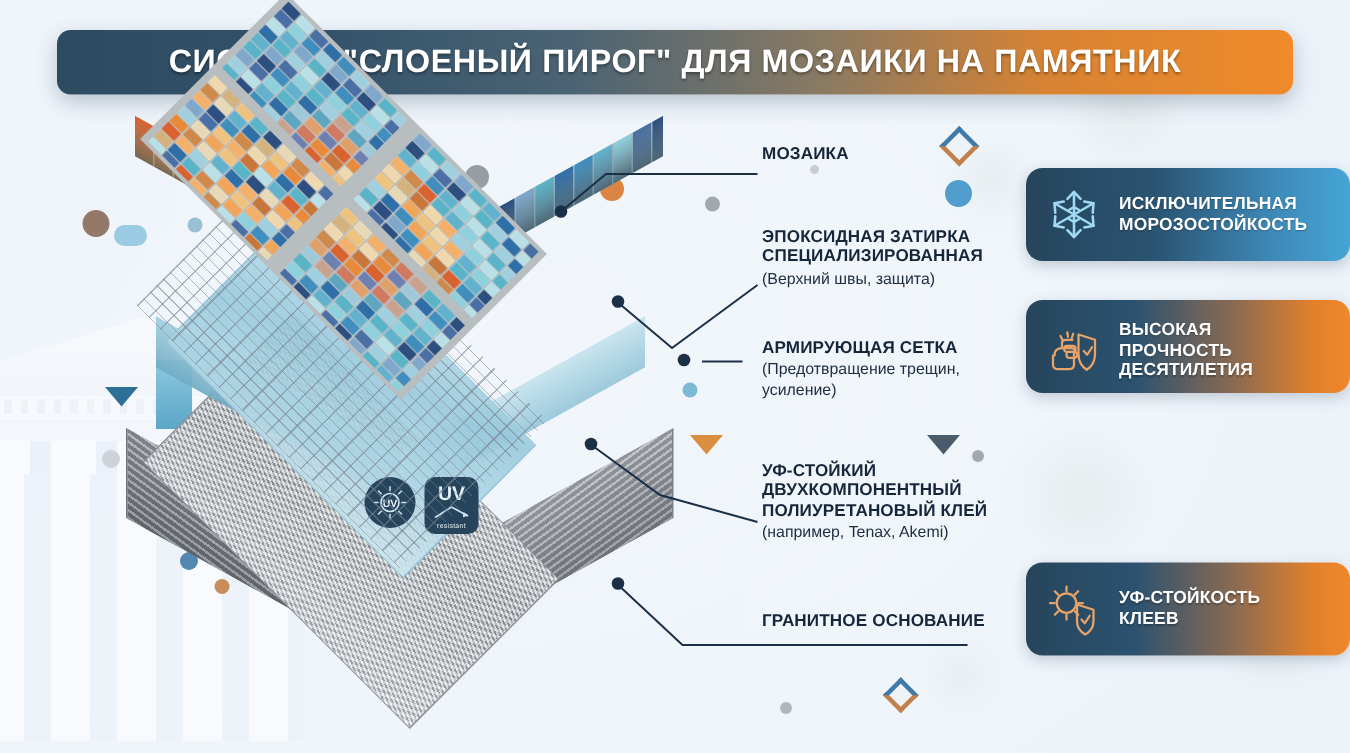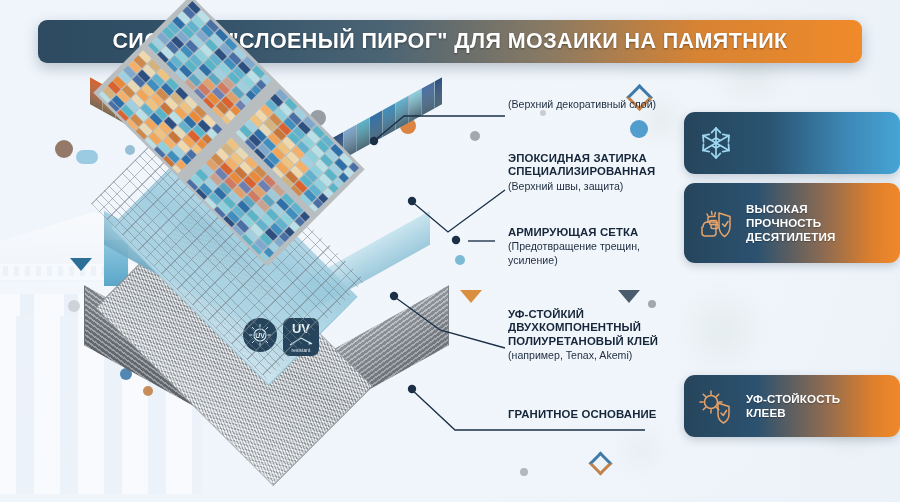--- a/index.html
+++ b/index.html
@@ -619,21 +619,21 @@
     <g fill="#1b2f47">
       <circle cx="374" cy="141" r="4.2"></circle>
       <circle cx="412" cy="201" r="4.2"></circle>
       <circle cx="456" cy="240" r="4.2"></circle>
       <circle cx="394" cy="296" r="4.2"></circle>
       <circle cx="412" cy="389" r="4.2"></circle>
     </g>
   </svg>
 
   <div class="callout" style="left:508px;top:97px;">
-    <div class="co-sub">(Верхний декоративный слой)</div>
+    <div class="co-title">МОЗАИКА</div>
   </div>
 
   <div class="callout" style="left:508px;top:152px;">
     <div class="co-title">ЭПОКСИДНАЯ ЗАТИРКА</div>
     <div class="co-title">СПЕЦИАЛИЗИРОВАННАЯ</div>
     <div class="co-sub">(Верхний швы, защита)</div>
   </div>
 
   <div class="callout" style="left:508px;top:226px;">
     <div class="co-title">АРМИРУЮЩАЯ СЕТКА</div>
@@ -663,23 +663,27 @@
           <path d="M19 34 L14.6 29.4 M19 34 L23.4 29.4"></path>
           <path d="M6 11.5 L6.5 17.8 M6 11.5 L12.2 10.4"></path>
           <path d="M32 26.5 L31.5 20.2 M32 26.5 L25.8 27.6"></path>
           <path d="M32 11.5 L25.8 10.4 M32 11.5 L31.5 17.8"></path>
           <path d="M6 26.5 L12.2 27.6 M6 26.5 L6.5 20.2"></path>
           <path d="M19 14 L15.6 16 M19 14 L22.4 16"></path>
           <path d="M19 24 L15.6 22 M19 24 L22.4 22"></path>
         </g>
       </svg>
     </div>
-  </div>
-
-  <div class="card orange" style="top:183px;height:80px;">
+    <div class="card-txt">
+      <div>ИСКЛЮЧИТЕЛЬНАЯ</div>
+      <div>МОРОЗОСТОЙКОСТЬ</div>
+    </div>
+  </div>
+
+  <div class="card orange" style="top:200px;height:62px;align-items:flex-end;">
     <div class="card-ico">
       <svg width="40" height="40" viewBox="0 0 40 40">
         <g stroke="#e8a368" stroke-width="1.5" fill="none" stroke-linejoin="round" stroke-linecap="round">
           <path d="M6 24 L6 30 Q6 33 9 33 L17 33 Q20 33 20 30 L20 22"></path>
           <path d="M7 24 Q7 19 12 19 L18 19 Q21 19 21 21.5"></path>
           <path d="M12 19 L12 15.5 Q12 13.5 14.5 13.5 L19 13.5"></path>
           <rect x="13.5" y="17.5" width="7.5" height="4" rx="1.6"></rect>
           <rect x="15" y="21.5" width="7" height="4" rx="1.6"></rect>
           <path d="M11 11 L12.5 14 M15.5 8.5 L16 11.5 M19.5 9.5 L18.5 12.5"></path>
           <path d="M23 10 L34 13.5 L34 23 Q34 30 28.5 33.5 Q23 30 23 23 Z"></path>

